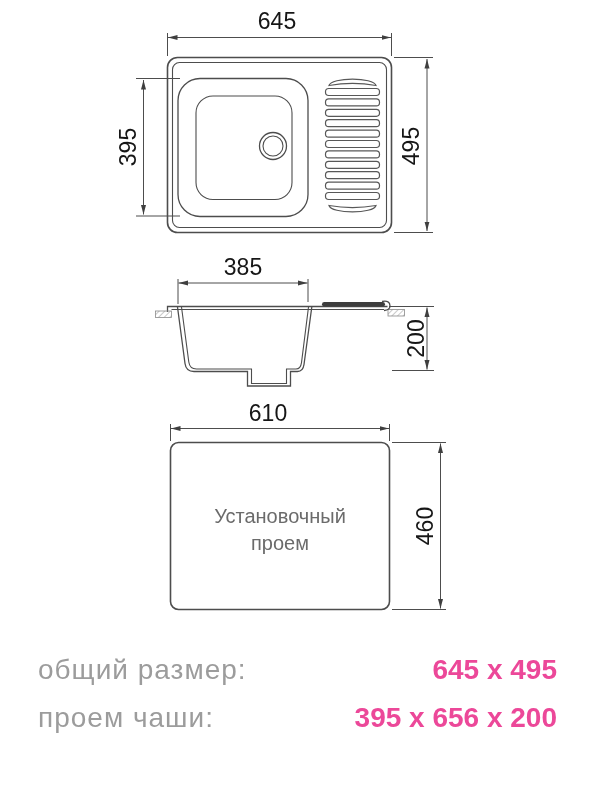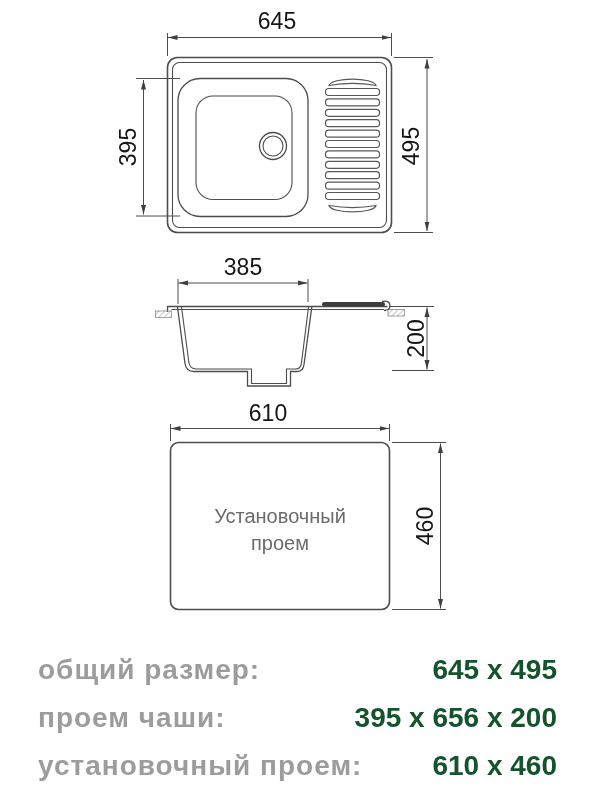--- a/index.html
+++ b/index.html
@@ -19,24 +19,24 @@
   .rib{stroke:#585858;stroke-width:1.2;fill:none;}
   .hatchbox{fill:url(#hatch);stroke:#8a8a8a;stroke-width:0.8;}
   .spec-table{
     position:absolute;left:38px;right:43px;top:646px;
     display:flex;flex-direction:column;
   }
   .spec-row{
     height:48px;display:flex;justify-content:space-between;align-items:center;
   }
   .spec-label{
-    font-size:28px;color:#9c9c9c;letter-spacing:1px;font-weight:700;white-space:nowrap;
+    font-size:28px;color:#9c9c9c;letter-spacing:1px;font-weight:400;white-space:nowrap;
   }
   .spec-value{
-    font-size:28px;color:#14532d;font-weight:700;white-space:nowrap;
+    font-size:28px;color:#ec4899;font-weight:700;white-space:nowrap;
   }
 </style>
 </head>
 <body>
 
 <div class="canvas">
 <svg width="600" height="645" viewBox="0 0 600 645">
   <defs>
     <marker id="ar" markerWidth="11" markerHeight="8" refX="9.5" refY="3" orient="auto-start-reverse" markerUnits="userSpaceOnUse">
       <path d="M9.5,3 L0,0.5 L0,5.5 Z" fill="#3f3f3f"></path>
@@ -132,18 +132,14 @@
 
 <div class="spec-table">
   <div class="spec-row">
     <span class="spec-label">общий размер:</span>
     <span class="spec-value">645 x 495</span>
   </div>
   <div class="spec-row">
     <span class="spec-label">проем чаши:</span>
     <span class="spec-value">395 x 656 x 200</span>
   </div>
-  <div class="spec-row">
-    <span class="spec-label">установочный проем:</span>
-    <span class="spec-value">610 x 460</span>
-  </div>
 </div>
 </div>
 
 </body></html>

